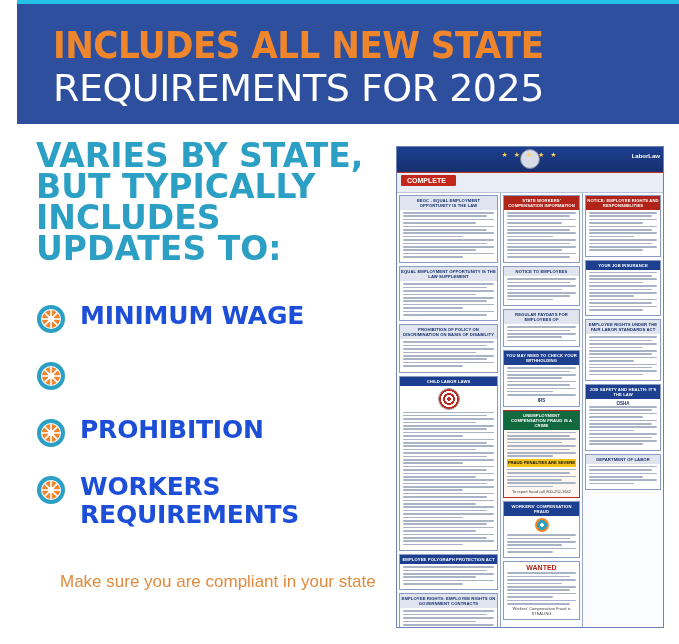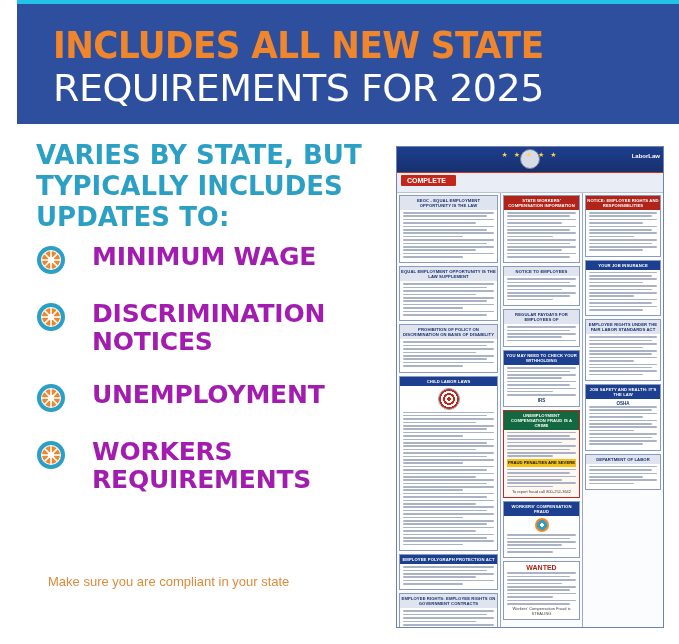--- a/index.html
+++ b/index.html
@@ -44,54 +44,53 @@
     white-space: nowrap;
   }
   
   .left-col {
     position: absolute;
     left: 36px; top: 140px;
     width: 350px;
   }
   .intro {
     color: #2b9fc4;
-    font-size: 26px;
+    font-size: 33px;
     line-height: 31px;
     font-weight: bold;
     letter-spacing: 0px;
     font-family: "DejaVu Sans", sans-serif;
-    margin-bottom: 10px;
+    margin-bottom: 38px;
   }
   .bullet-list { margin: 0; padding: 0; list-style: none; }
   .bullet-item {
     display: flex;
     align-items: flex-start;
     margin-bottom: 25px;
   }
   .bullet-icon {
     flex: 0 0 auto;
     width: 30px; height: 30px;
     margin-right: 14px;
     margin-top: 2px;
   }
   .bullet-label {
-    color: #a21caf;
+    color: #1d4ed8;
     font-size: 25px;
     line-height: 28px;
     font-weight: bold;
     font-family: "DejaVu Sans", sans-serif;
     letter-spacing: -0.2px;
-    margin-left: 12px;
   }
   .footnote {
     position: absolute;
-    left: 12px; top: 430px;
+    left: 24px; top: 430px;
     width: 330px;
     color: #e08a3c;
-    font-size: 13px;
+    font-size: 17px;
     line-height: 23px;
     font-family: "Liberation Sans", sans-serif;
   }
   
   .poster {
     position: absolute;
     left: 396px; top: 146px;
     width: 268px; height: 482px;
     background: #ffffff;
     border: 1px solid #6d83b5;
@@ -241,39 +240,38 @@
             <circle cx="15" cy="15" r="9" fill="#f0862c"></circle>
             <g stroke="#ffffff" stroke-width="1.6">
               <line x1="15" y1="6" x2="15" y2="24"></line>
               <line x1="6" y1="15" x2="24" y2="15"></line>
               <line x1="8.6" y1="8.6" x2="21.4" y2="21.4"></line>
               <line x1="21.4" y1="8.6" x2="8.6" y2="21.4"></line>
             </g>
             <circle cx="15" cy="15" r="3.2" fill="#ffffff"></circle>
           </svg>
         </span>
-        <span class="bullet-label">DISCRIMINATION NOTICES</span>
       </li>
 
       <li class="bullet-item">
         <span class="bullet-icon">
           <svg viewBox="0 0 30 30" width="30" height="30">
             <circle cx="15" cy="15" r="14" fill="#2b9fc4"></circle>
             <circle cx="15" cy="15" r="10" fill="#ffffff"></circle>
             <circle cx="15" cy="15" r="9" fill="#f0862c"></circle>
             <g stroke="#ffffff" stroke-width="1.6">
               <line x1="15" y1="6" x2="15" y2="24"></line>
               <line x1="6" y1="15" x2="24" y2="15"></line>
               <line x1="8.6" y1="8.6" x2="21.4" y2="21.4"></line>
               <line x1="21.4" y1="8.6" x2="8.6" y2="21.4"></line>
             </g>
             <circle cx="15" cy="15" r="3.2" fill="#ffffff"></circle>
           </svg>
         </span>
-        <span class="bullet-label">UNEMPLOYMENT</span>
+        <span class="bullet-label">PROHIBITION</span>
       </li>
 
       <li class="bullet-item">
         <span class="bullet-icon">
           <svg viewBox="0 0 30 30" width="30" height="30">
             <circle cx="15" cy="15" r="14" fill="#2b9fc4"></circle>
             <circle cx="15" cy="15" r="10" fill="#ffffff"></circle>
             <circle cx="15" cy="15" r="9" fill="#f0862c"></circle>
             <g stroke="#ffffff" stroke-width="1.6">
               <line x1="15" y1="6" x2="15" y2="24"></line>

